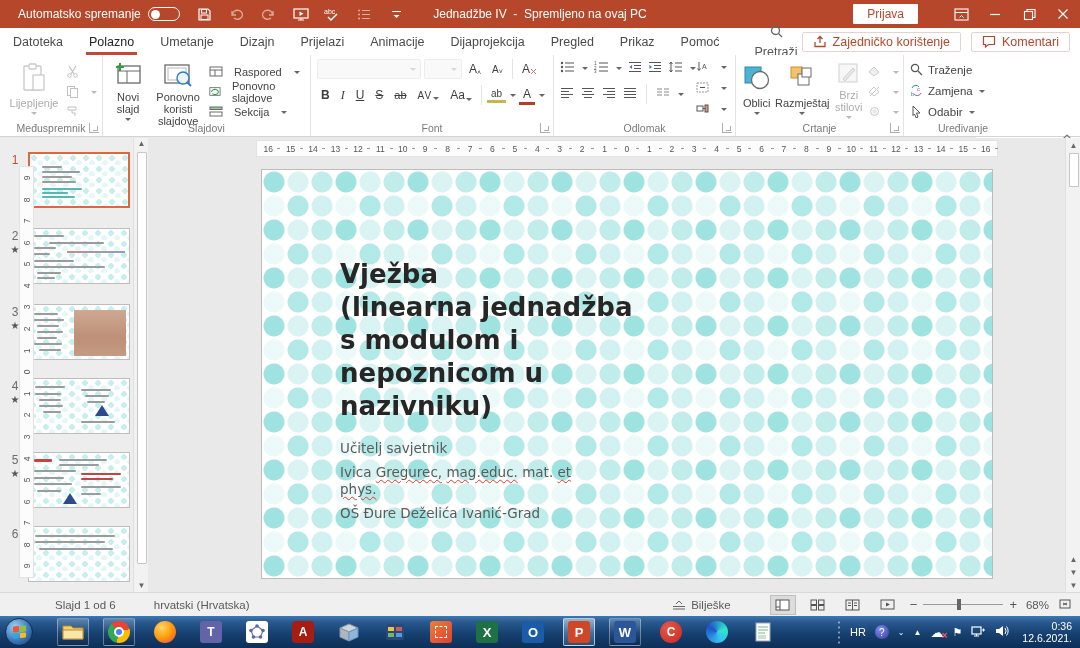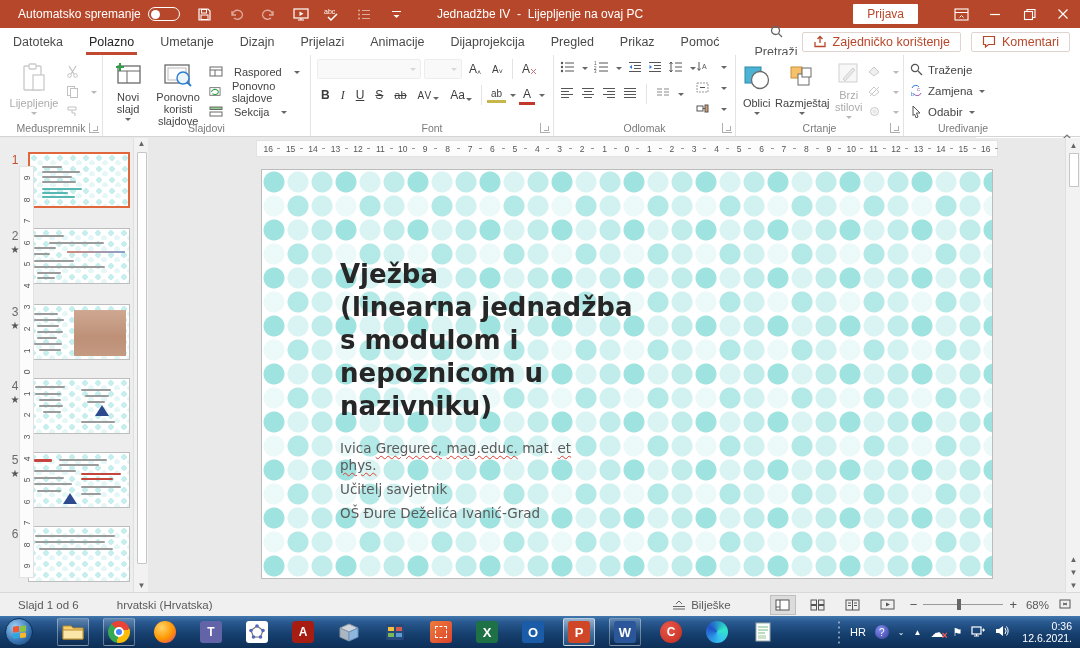--- a/index.html
+++ b/index.html
@@ -88,21 +88,21 @@
   .slide-title { position:absolute; left:78px; top:88px; font-family:"DejaVu Sans",sans-serif; font-weight:bold; font-size:26px; line-height:33px; color:#262626; white-space:pre-line; }
   .slide-sub { position:absolute; left:78px; top:270px; font-family:"DejaVu Sans",sans-serif; font-size:13.5px; line-height:17px; color:#5a5a5a; }
   .slide-sub .para { margin-bottom:7px; }
   .misspell { text-decoration:underline; text-decoration-style:wavy; text-decoration-color:#e03c31; text-decoration-thickness:1px; text-underline-offset:2px; }
 
   .scroll-e { position:absolute; right:0; top:0; width:15px; height:454px; background:#f2f2f2; border-left:1px solid #e0e0e0; }
   .scroll-e .arr { position:absolute; left:2px; width:11px; color:#666; font-size:8px; text-align:center; line-height:12px; }
   .scroll-e .sthumb { position:absolute; left:2.5px; top:15px; width:10px; height:34px; background:#fff; border:1px solid #c6c6c6; }
 
   
-  .statusbar { position:absolute; top:592px; left:0; width:1080px; height:24px; background:#f0f0f0; border-top:1px solid #d9d9d9; display:flex; align-items:center; font-size:11.5px; color:#5a5a5a; }
+  .statusbar { position:absolute; top:592px; left:0; width:1080px; height:24px; background:#f0f0f0; border-top:1px solid #d9d9d9; display:flex; align-items:center; font-size:11.5px; color:#5a5a5a;padding-left:37px; }
   .sb-left { display:flex; gap:38px; margin-left:18px; }
   .sb-right { margin-left:auto; display:flex; align-items:center; gap:9px; margin-right:8px; }
   .viewbtn { width:26px; height:20px; display:flex; align-items:center; justify-content:center; }
   .viewbtn.sel { background:#dcdcdc; border:1px solid #bfbfbf; }
   .zoomslider { display:flex; align-items:center; gap:6px; }
   .ztrack { width:80px; height:1px; background:#9a9a9a; position:relative; }
   .zhandle { position:absolute; left:42%; top:-5px; width:4px; height:11px; background:#666; }
   .notesbtn { display:flex; align-items:center; gap:5px; margin-right:30px; }
 
   
@@ -177,21 +177,21 @@
           </svg>
         </span>
       <span class="qbtn">
           <svg width="11" height="11" viewBox="0 0 11 11">
             <path d="M1 2.5h9" stroke="#fff"></path>
             <path d="M2.5 6l3 3 3-3z" fill="#fff"></path>
           </svg>
         </span>
     </div>
     <div class="tb-title">
-      <span>Jednadžbe IV</span>&nbsp;&nbsp;<span>-</span>&nbsp;&nbsp;<span>Lijepljenje na ovaj PC</span>
+      <span>Jednadžbe IV</span>&nbsp;&nbsp;<span>-</span>&nbsp;&nbsp;<span>Spremljeno na ovaj PC</span>
     </div>
     <div class="tb-right">
       <button class="signin">Prijava</button>
       <span class="winbtn">
           <svg width="15" height="13" viewBox="0 0 15 13">
             <rect x="1" y="1" width="13" height="11" fill="none" stroke="#fff" stroke-width="1.1"></rect>
             <path d="M1 4.5h13" stroke="#fff"></path>
             <path d="M5.5 9.5l2-2 2 2" fill="none" stroke="#fff"></path>
           </svg>
         </span>
@@ -703,22 +703,22 @@
         <span>9</span>
       </div>
 
     <div class="slide-canvas">
       <div class="slide-title">Vježba
 (linearna jednadžba
 s modulom i
 nepoznicom u
 nazivniku)</div>
       <div class="slide-sub">
+        <div class="para">Učitelj savjetnik</div>
         <div class="para"><span>Ivica </span><span class="misspell">Gregurec,</span><span>  </span><span class="misspell">mag.educ.</span><span> mat. </span><span class="misspell">et</span><br><span class="misspell">phys.</span></div>
-        <div class="para">Učitelj savjetnik</div>
         <div class="para">OŠ Đure Deželića Ivanić-Grad</div>
       </div>
     </div>
 
     <div class="scroll-e">
       <span class="arr" style="top:2px;">▲</span>
       <span class="sthumb"></span>
       <span class="arr" style="bottom:26px;">▲</span>
       <span class="arr" style="bottom:13px;">▼</span>
       <span class="arr" style="bottom:0;">▼</span>

